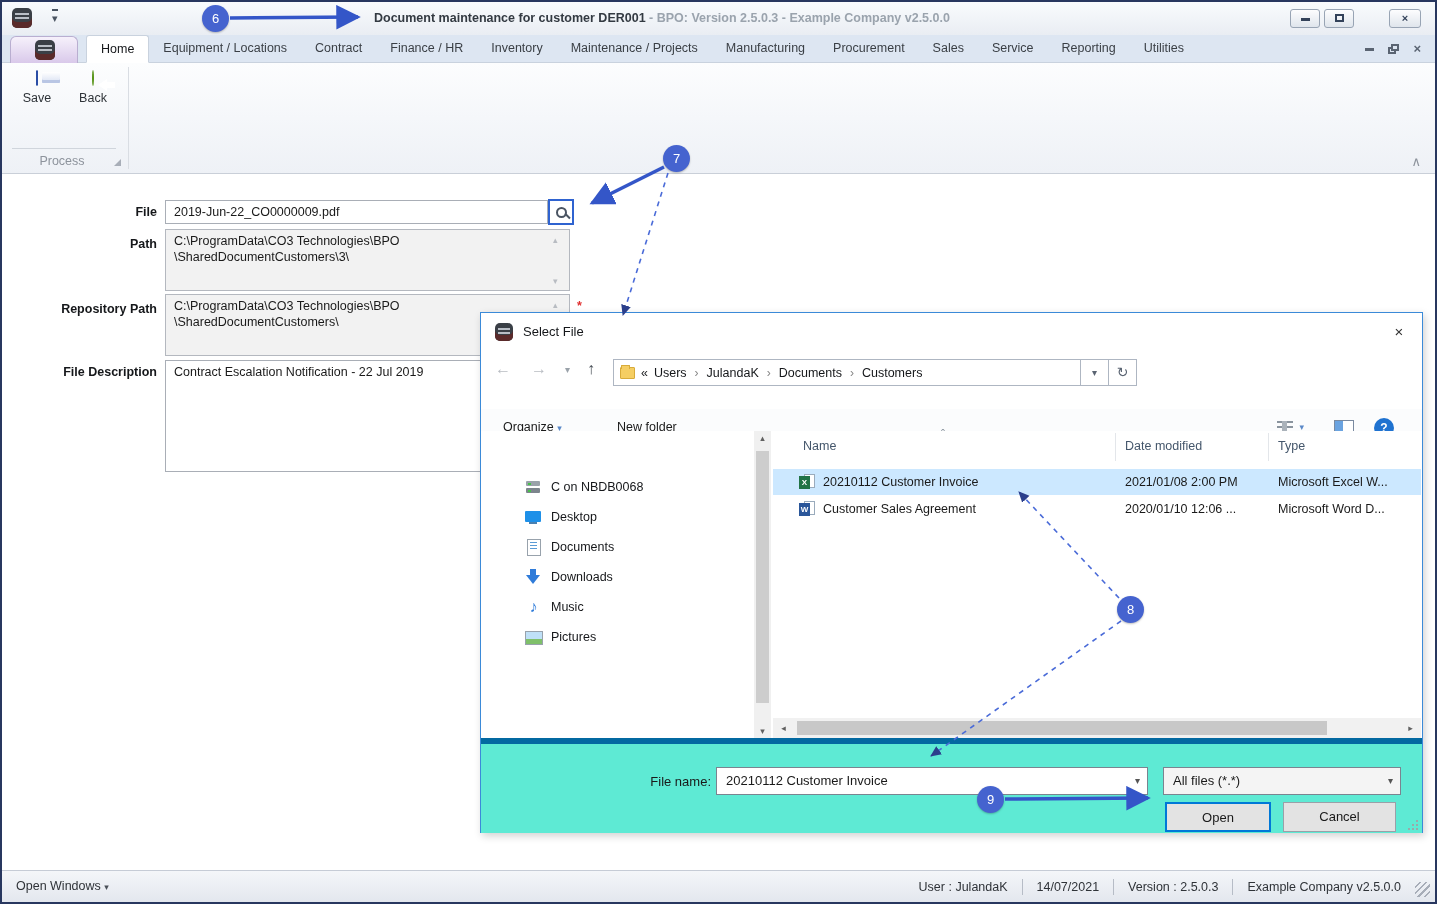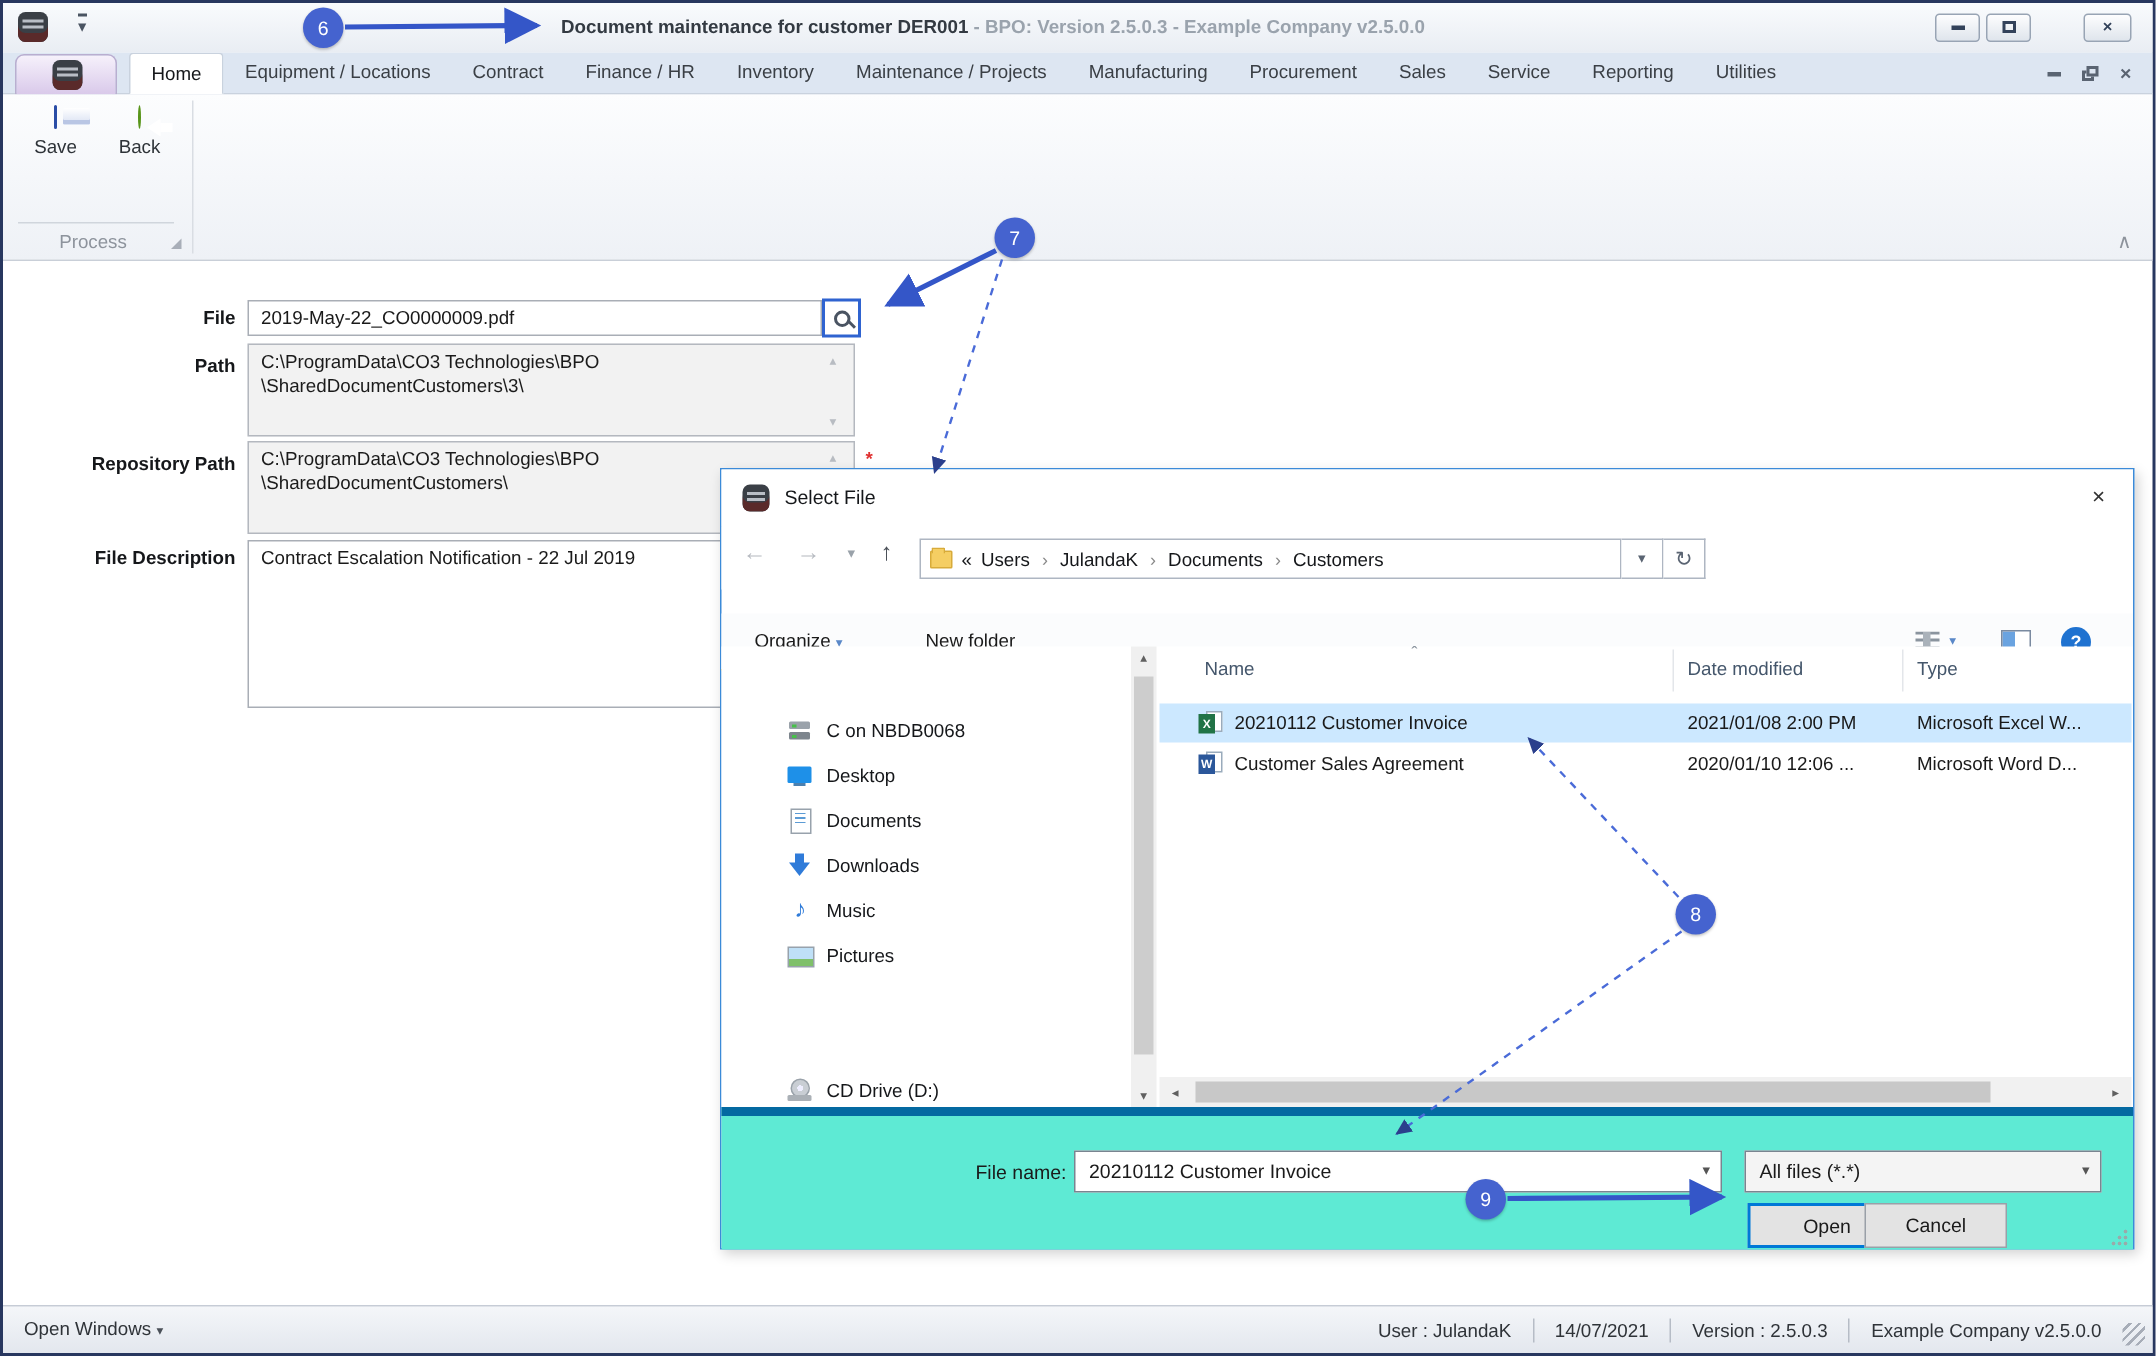--- a/index.html
+++ b/index.html
@@ -220,21 +220,21 @@
     </div>
     <div class="rgroup-line"></div>
     <div class="rgroup-label">Process</div>
     <div class="rgroup-tri"></div>
     <div class="rgroup-sep"></div>
     <span class="ribbon-collapse">∧</span>
   </div>
 
   <div>
     <div class="flabel" style="top:203px">File</div>
-    <div class="field" style="left:163px;top:198px;width:383px;height:24px">2019-May-22_CO0000009.pdf</div>
+    <div class="field" style="left:163px;top:198px;width:383px;height:24px">2019-Jun-22_CO0000009.pdf</div>
     <div class="magbtn">
         <span class="mag"></span>
       </div>
 
     <div class="flabel" style="top:235px">Path</div>
     <div class="field gray" style="left:163px;top:227px;width:405px;height:62px">C:\ProgramData\CO3 Technologies\BPO
 \SharedDocumentCustomers\3\</div>
     <span class="spin" style="left:551px;top:234px">▴</span>
     <span class="spin" style="left:551px;top:275px">▾</span>
 
@@ -313,24 +313,20 @@
             <span class="ic ic-down"></span>
             <span>Downloads</span>
           </div>
         <div class="sitem child" style="top:162px">
             <span class="ic ic-music">♪</span>
             <span>Music</span>
           </div>
         <div class="sitem child" style="top:192px">
             <span class="ic ic-pic"></span>
             <span>Pictures</span>
-          </div>
-        <div class="sitem child" style="top:282px">
-            <span class="ic ic-cd"></span>
-            <span>CD Drive (D:)</span>
           </div>
       </div>
 
       <div class="vscroll">
         <span class="sarrow" style="top:2px">▴</span>
         <div class="thumb"></div>
         <span class="sarrow" style="bottom:2px">▾</span>
       </div>
 
       <div class="filepane">
@@ -372,21 +368,21 @@
       <span class="fn-label">File name:</span>
       <div class="combo" style="left:235px;top:23px;width:432px;height:28px">
         <span>20210112 Customer Invoice</span>
         <span class="chev" style="line-height:26px">▾</span>
       </div>
       <div class="combo" style="left:682px;top:23px;width:238px;height:28px;background:#f4f4f4">
         <span>All files (*.*)</span>
         <span class="chev" style="line-height:26px">▾</span>
       </div>
       <div class="btn default" style="left:684px;width:106px">Open</div>
-      <div class="btn normal" style="left:762px;width:95px">Cancel</div>
+      <div class="btn normal" style="left:802px;width:113px">Cancel</div>
       <div class="grip"></div>
     </div>
   </div>
 
   <div class="statusbar">
     <div class="sb-left">
       <span>Open Windows</span>
       <span style="font-size:9px;color:#4a5058">▾</span>
     </div>
     <div class="sb-right">

